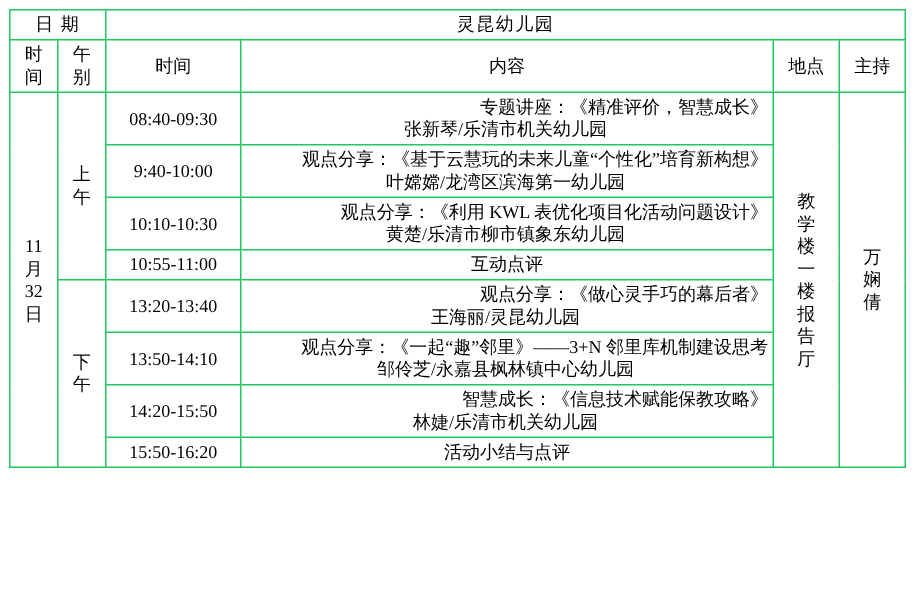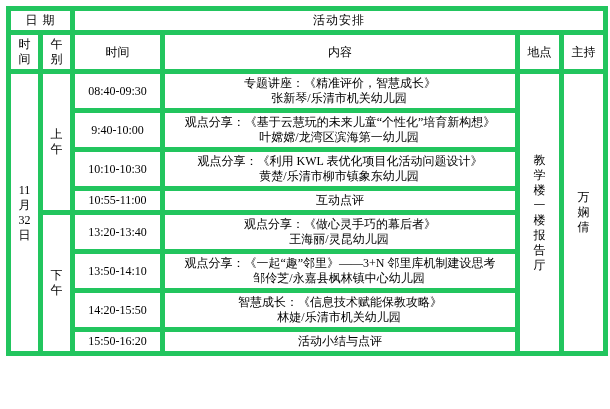--- a/index.html
+++ b/index.html
@@ -21,21 +21,21 @@
     box-sizing: border-box;
     padding: 6px 6px 0 6px;
   }
   table.schedule {
     border-collapse: collapse;
     table-layout: fixed;
     width: 597px;
     margin: 0 auto;
   }
   table.schedule td {
-    border: 5px solid #22c55e;
+    border: 1px solid #22c55e;
     padding: 2px 3px;
     font-size: 12px;
     line-height: 1.25;
     vertical-align: middle;
     text-align: center;
     word-break: break-all;
   }
   .hdr {
     font-size: 12.5px;
     letter-spacing: 1px;
@@ -52,21 +52,21 @@
     font-family: "Liberation Serif", "DejaVu Serif", serif;
     letter-spacing: 0px;
   }
   .content-cell {
     text-align: left;
     padding: 3px 6px 3px 6px;
     font-size: 12px;
   }
   .content-cell .line1 {
     display: block;
-    text-align: center;
+    text-align: right;
   }
   .content-cell .line2 {
     display: block;
     text-align: center;
     padding-right: 2px;
   }
   .center-only {
     text-align: center;
     font-size: 12px;
   }
@@ -84,21 +84,21 @@
       <col style="width:32px">
       <col style="width:32px">
       <col style="width:90px">
       <col style="width:355px">
       <col style="width:44px">
       <col style="width:44px">
     </colgroup>
     <tbody>
       <tr>
         <td class="hdr" colspan="2">日 期</td>
-        <td class="hdr" colspan="4">活动安排</td>
+        <td class="hdr" colspan="4">灵昆幼儿园</td>
       </tr>
       <tr>
         <td class="vert">时
 间</td>
         <td class="vert">午
 别</td>
         <td class="narrow-label">时间</td>
         <td class="narrow-label">内容</td>
         <td class="narrow-label">地点</td>
         <td class="narrow-label">主持</td>

